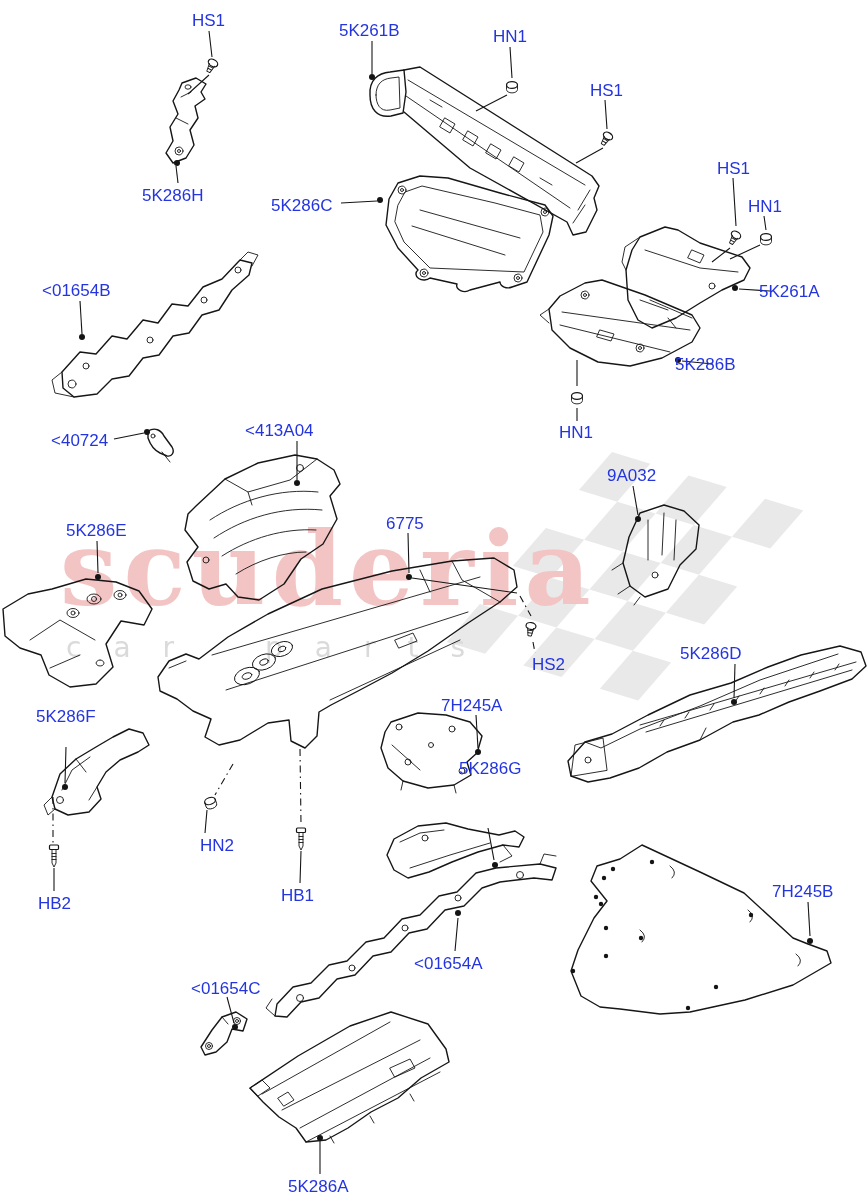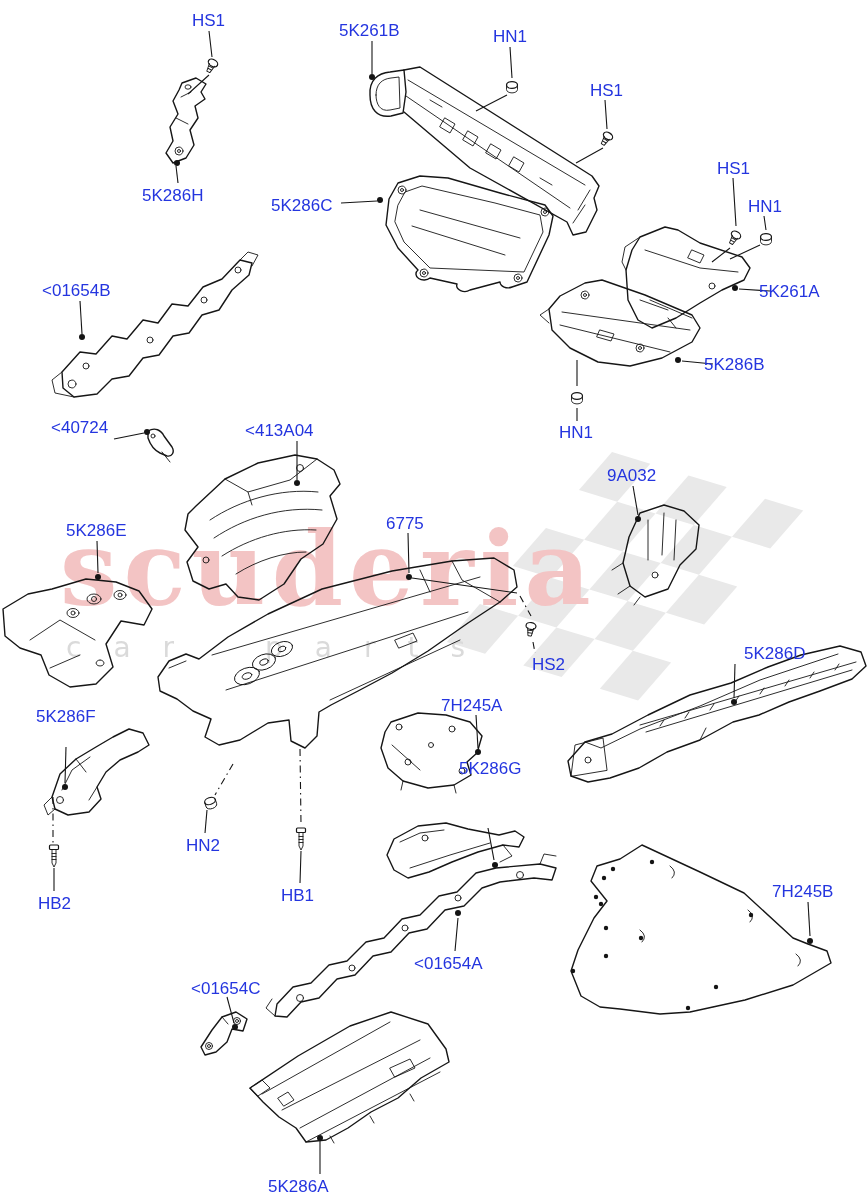--- a/index.html
+++ b/index.html
@@ -312,33 +312,33 @@
   <div class="lbl" style="left:192px;top:11px">HS1</div>
   <div class="lbl" style="left:339px;top:21px">5K261B</div>
   <div class="lbl" style="left:493px;top:27px">HN1</div>
   <div class="lbl" style="left:590px;top:81px">HS1</div>
   <div class="lbl" style="left:717px;top:159px">HS1</div>
   <div class="lbl" style="left:748px;top:197px">HN1</div>
   <div class="lbl" style="left:142px;top:186px">5K286H</div>
   <div class="lbl" style="left:271px;top:196px">5K286C</div>
   <div class="lbl" style="left:42px;top:281px">&lt;01654B</div>
   <div class="lbl" style="left:759px;top:282px">5K261A</div>
-  <div class="lbl" style="left:704px;top:355px">5K286B</div>
+  <div class="lbl" style="left:675px;top:355px">5K286B</div>
   <div class="lbl" style="left:559px;top:423px">HN1</div>
-  <div class="lbl" style="left:51px;top:418px">&lt;40724</div>
+  <div class="lbl" style="left:51px;top:431px">&lt;40724</div>
   <div class="lbl" style="left:245px;top:421px">&lt;413A04</div>
   <div class="lbl" style="left:607px;top:466px">9A032</div>
   <div class="lbl" style="left:66px;top:521px">5K286E</div>
   <div class="lbl" style="left:386px;top:514px">6775</div>
   <div class="lbl" style="left:532px;top:655px">HS2</div>
-  <div class="lbl" style="left:744px;top:644px">5K286D</div>
+  <div class="lbl" style="left:680px;top:644px">5K286D</div>
   <div class="lbl" style="left:441px;top:696px">7H245A</div>
   <div class="lbl" style="left:36px;top:707px">5K286F</div>
-  <div class="lbl" style="left:186px;top:836px">HN2</div>
+  <div class="lbl" style="left:200px;top:836px">HN2</div>
   <div class="lbl" style="left:459px;top:759px">5K286G</div>
   <div class="lbl" style="left:38px;top:894px">HB2</div>
   <div class="lbl" style="left:281px;top:886px">HB1</div>
   <div class="lbl" style="left:414px;top:954px">&lt;01654A</div>
   <div class="lbl" style="left:772px;top:882px">7H245B</div>
   <div class="lbl" style="left:191px;top:979px">&lt;01654C</div>
-  <div class="lbl" style="left:268px;top:1177px">5K286A</div>
+  <div class="lbl" style="left:288px;top:1177px">5K286A</div>
 
 </div>
 
 </body></html>

